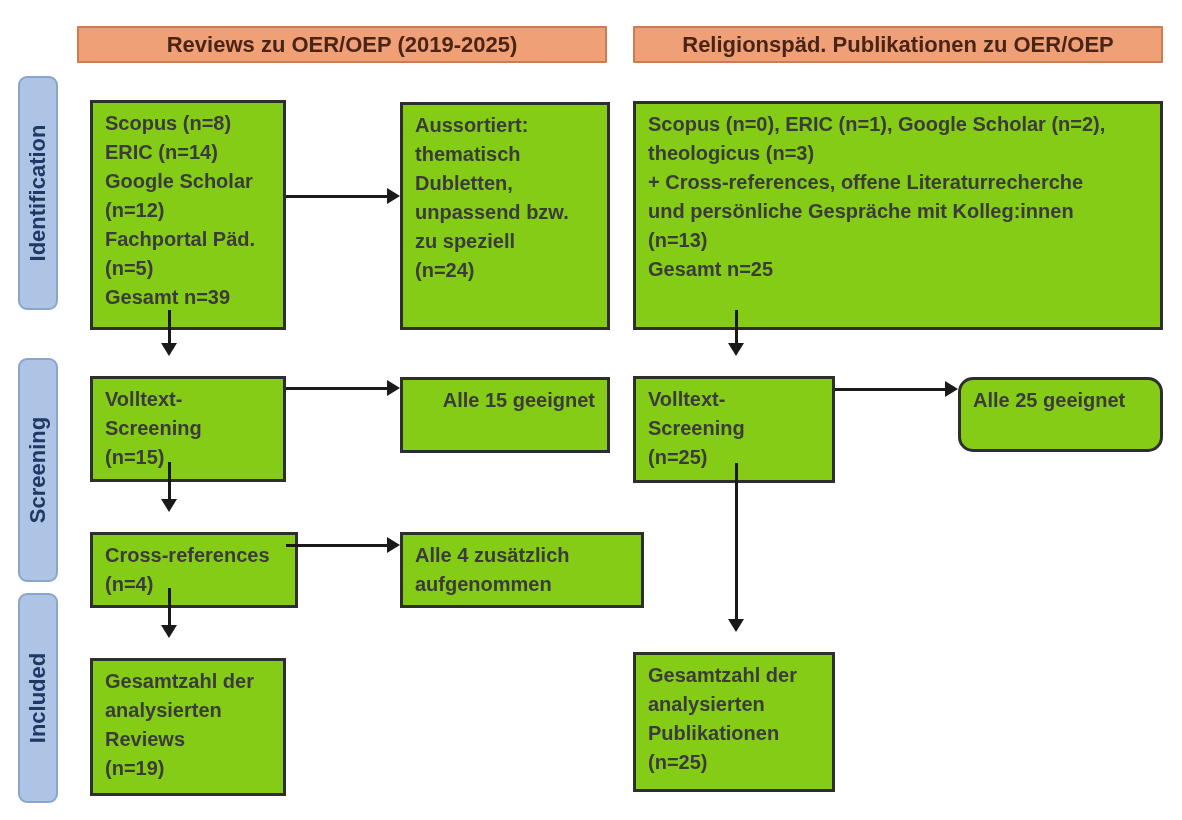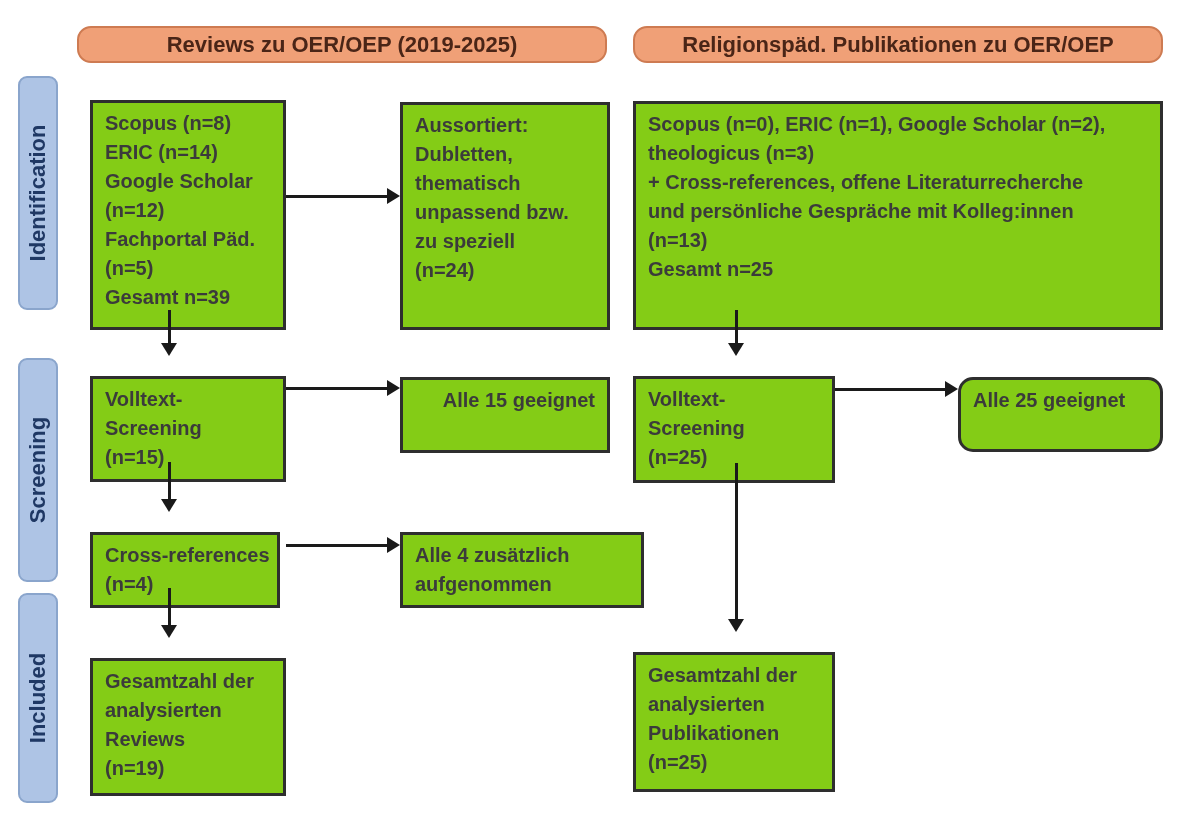--- a/index.html
+++ b/index.html
@@ -7,21 +7,21 @@
     --stage-fill:#aec4e5;  --stage-border:#8aa5cc;  --stage-text:#1f3864;
     --box-border:#2e2e2e;  --box-text:#3b3b3b;      --arrow:#1a1a1a;
     --bg:#ffffff;
   }
   html,body{margin:0;padding:0;background:var(--bg);}
   .canvas{
     position:relative;width:1182px;height:820px;background:var(--bg);
     font-family:"Liberation Sans", sans-serif;overflow:hidden;
   }
   .header{
-    position:absolute;height:37px;border-radius:14px;
+    position:absolute;height:37px;border-radius:1px;
     background:var(--header-fill);border:2px solid var(--header-border);
     box-sizing:border-box;display:flex;align-items:center;justify-content:center;
   }
   .header span{
     color:var(--header-text);font-size:22px;font-weight:700;white-space:nowrap;
   }
   .stage{
     position:absolute;width:40px;border-radius:9px;
     background:var(--stage-fill);border:2px solid var(--stage-border);
     box-sizing:border-box;
@@ -81,22 +81,22 @@
         <div>Google Scholar</div>
         <div>(n=12)</div>
         <div>Fachportal Päd.</div>
         <div>(n=5)</div>
         <div>Gesamt n=39</div>
       </div>
   </div>
   <div class="box" style="left:400px;top:82px;width:210px;height:228px;">
     <div class="lines">
         <div>Aussortiert:</div>
+        <div>thematisch</div>
         <div>Dubletten,</div>
-        <div>thematisch</div>
         <div>unpassend bzw.</div>
         <div>zu speziell</div>
         <div>(n=24)</div>
       </div>
   </div>
   <div class="box" style="left:633px;top:81px;width:530px;height:229px;">
     <div class="lines">
         <div>Scopus (n=0), ERIC (n=1), Google Scholar (n=2),</div>
         <div>theologicus (n=3)</div>
         <div>+ Cross-references, offene Literaturrecherche</div>
@@ -124,21 +124,21 @@
         <div>Screening</div>
         <div>(n=25)</div>
       </div>
   </div>
   <div class="box" style="left:958px;top:357px;width:205px;height:75px;border-radius:15px;">
     <div class="lines">
         <div>Alle 25 geeignet</div>
       </div>
   </div>
 
-  <div class="box" style="left:90px;top:512px;width:190px;height:76px;">
+  <div class="box" style="left:90px;top:512px;width:208px;height:76px;">
     <div class="lines">
         <div>Cross-references</div>
         <div>(n=4)</div>
       </div>
   </div>
   <div class="box" style="left:400px;top:512px;width:244px;height:76px;">
     <div class="lines">
         <div>Alle 4 zusätzlich</div>
         <div>aufgenommen</div>
       </div>

